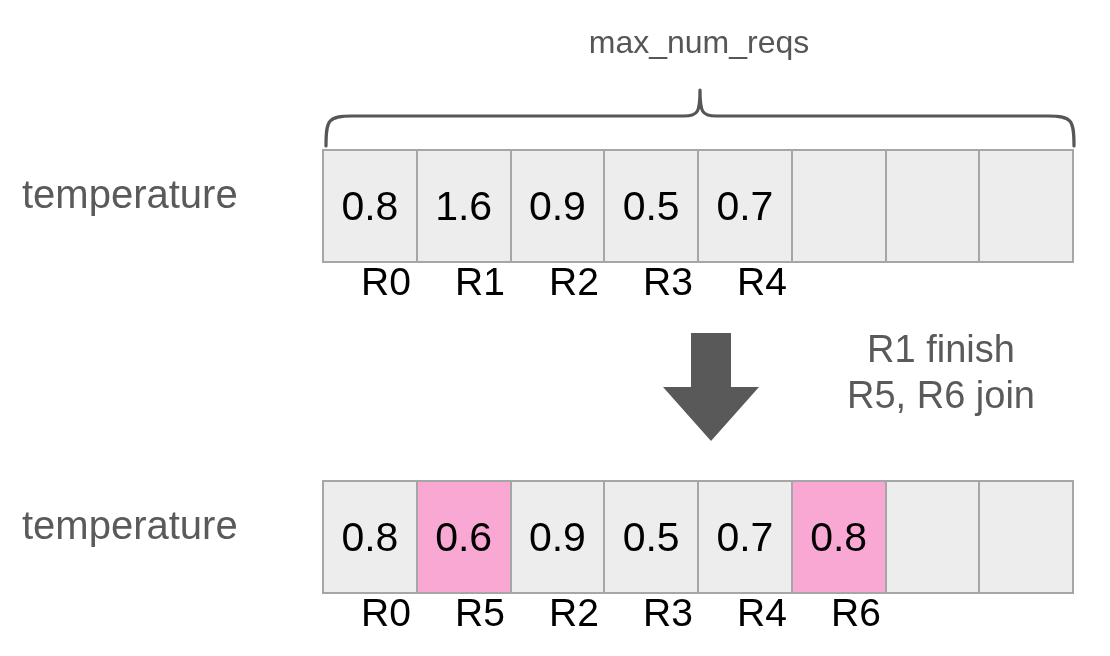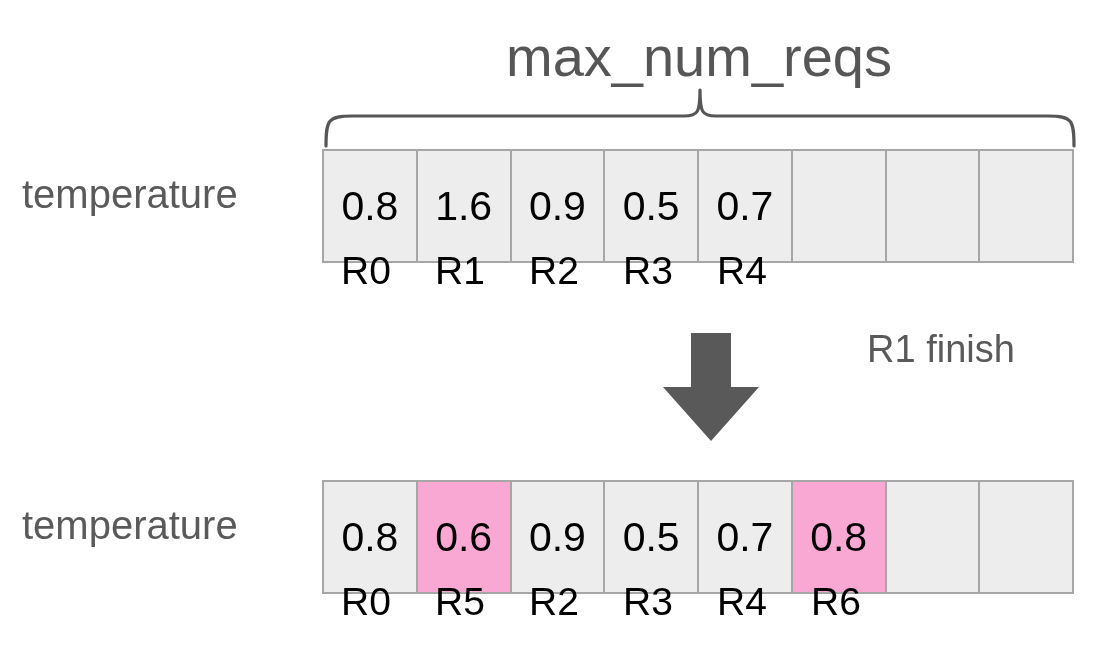--- a/index.html
+++ b/index.html
@@ -15,21 +15,21 @@
     overflow: hidden;
   }
 
   
   #brace-title {
     position: absolute;
     left: 324px;
     top: 24px;
     width: 750px;
     text-align: center;
-    font-size: 56px;
+    font-size: 32px;
     color: #565656;
     letter-spacing: 0px;
     white-space: nowrap;
   }
 
   
   #brace-wrap {
     position: absolute;
     left: 322px;
     top: 86px;
@@ -74,24 +74,25 @@
     color: #000000;
     line-height: 1;
   }
   .cell:last-child { border-right: none; }
   .cell.empty { color: transparent; }
   .cell.highlight { background: #f9a8d4; }
 
   
   .req-row {
     position: absolute;
-    left: 319px;
+    left: 339px;
     width: 752px;
     height: 46px;
     display: flex;
+    margin-top: 11px;
   }
   #reqs-top    { top: 250px; }
   #reqs-bottom { top: 581px; }
 
   .req {
     flex: 1 1 0;
     text-align: center;
     font-size: 39px;
     color: #000000;
     line-height: 1.1;
@@ -159,20 +160,21 @@
 </div>
 
 <div id="arrow">
   <svg width="96" height="108" viewBox="0 0 96 108" xmlns="http://www.w3.org/2000/svg">
     <path d="M28 0 L68 0 L68 54 L96 54 L48 108 L0 54 L28 54 Z" fill="#595959"></path>
   </svg>
 </div>
 
 <div id="notes">
   <div>R1 finish</div>
+  <div>R5, R6 join</div>
 </div>
 
 <div class="row-label" id="label-bottom">temperature</div>
 
 <div class="table" id="table-bottom">
   <div class="cell">0.8</div>
   <div class="cell highlight">0.6</div>
   <div class="cell">0.9</div>
   <div class="cell">0.5</div>
   <div class="cell">0.7</div>

